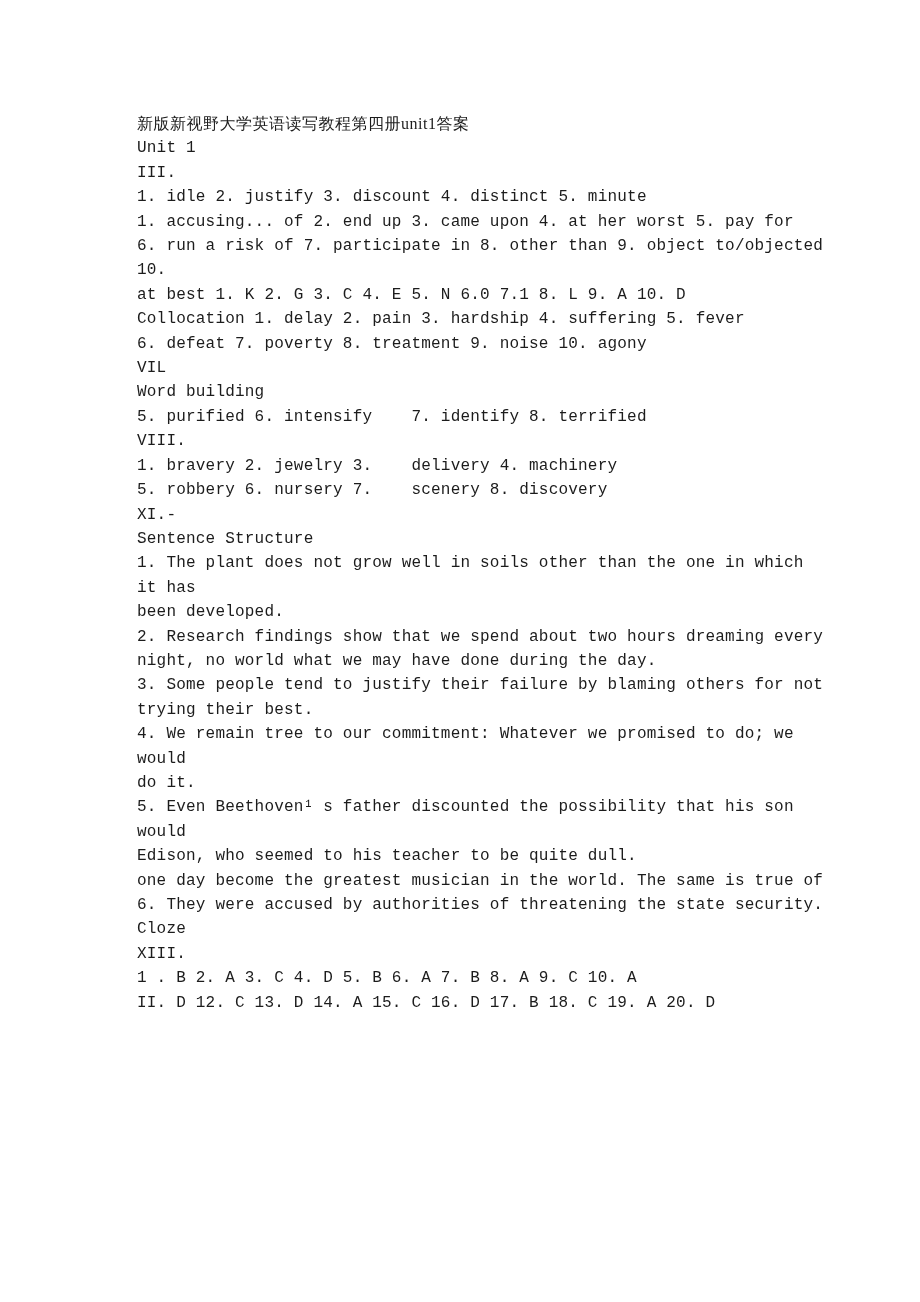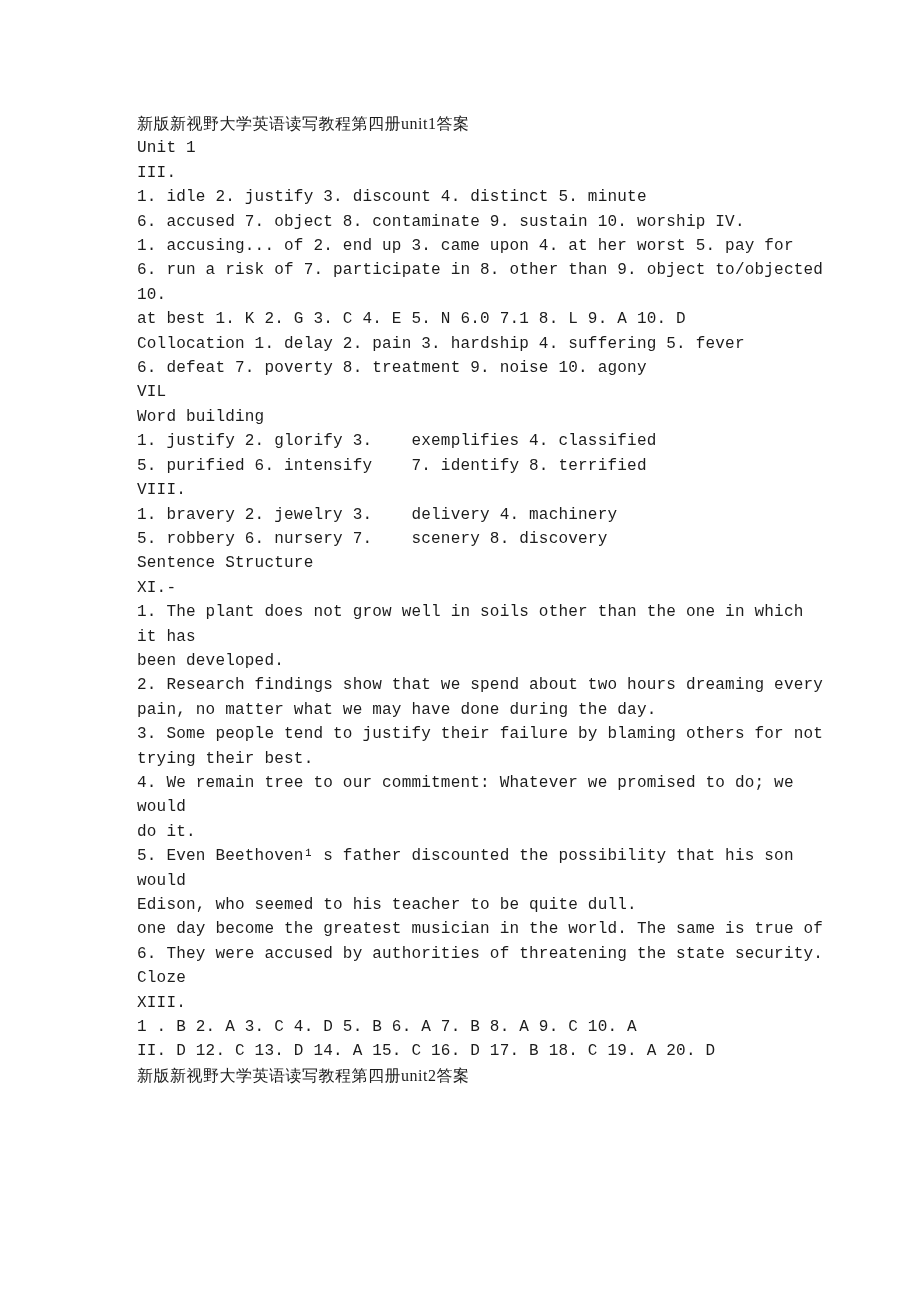--- a/index.html
+++ b/index.html
@@ -35,45 +35,42 @@
   }
 </style>
 </head>
 <body>
 
 <div class="page">
   <div class="line heading">新版新视野大学英语读写教程第四册unit1答案</div>
   <div class="line">Unit 1</div>
   <div class="line">III.</div>
   <div class="line">1. idle 2. justify 3. discount 4. distinct 5. minute</div>
-  <div class="line">6. accused 7. object 8. contaminate 9. sustain 10. worship IV.</div>
   <div class="line">1. accusing... of 2. end up 3. came upon 4. at her worst 5. pay for</div>
   <div class="line">6. run a risk of 7. participate in 8. other than 9. object to/objected 10.</div>
   <div class="line">at best 1. K 2. G 3. C 4. E 5. N 6.0 7.1 8. L 9. A 10. D</div>
   <div class="line">Collocation 1. delay 2. pain 3. hardship 4. suffering 5. fever</div>
   <div class="line">6. defeat 7. poverty 8. treatment 9. noise 10. agony</div>
   <div class="line">VIL</div>
   <div class="line">Word building</div>
-  <div class="line">1. justify 2. glorify 3.    exemplifies 4. classified</div>
   <div class="line">5. purified 6. intensify    7. identify 8. terrified</div>
   <div class="line">VIII.</div>
   <div class="line">1. bravery 2. jewelry 3.    delivery 4. machinery</div>
   <div class="line">5. robbery 6. nursery 7.    scenery 8. discovery</div>
+  <div class="line">XI.-</div>
   <div class="line">Sentence Structure</div>
-  <div class="line">XI.-</div>
   <div class="line">1. The plant does not grow well in soils other than the one in which it has</div>
   <div class="line">been developed.</div>
   <div class="line">2. Research findings show that we spend about two hours dreaming every</div>
-  <div class="line">pain, no matter what we may have done during the day.</div>
+  <div class="line">night, no world what we may have done during the day.</div>
   <div class="line">3. Some people tend to justify their failure by blaming others for not</div>
   <div class="line">trying their best.</div>
   <div class="line">4. We remain tree to our commitment: Whatever we promised to do; we would</div>
   <div class="line">do it.</div>
   <div class="line">5. Even Beethoven¹ s father discounted the possibility that his son would</div>
   <div class="line">Edison, who seemed to his teacher to be quite dull.</div>
   <div class="line">one day become the greatest musician in the world. The same is true of</div>
   <div class="line">6. They were accused by authorities of threatening the state security.</div>
   <div class="line">Cloze</div>
   <div class="line">XIII.</div>
   <div class="line">1 . B 2. A 3. C 4. D 5. B 6. A 7. B 8. A 9. C 10. A</div>
   <div class="line">II. D 12. C 13. D 14. A 15. C 16. D 17. B 18. C 19. A 20. D</div>
-  <div class="line heading">新版新视野大学英语读写教程第四册unit2答案</div>
 </div>
 
 </body></html>

